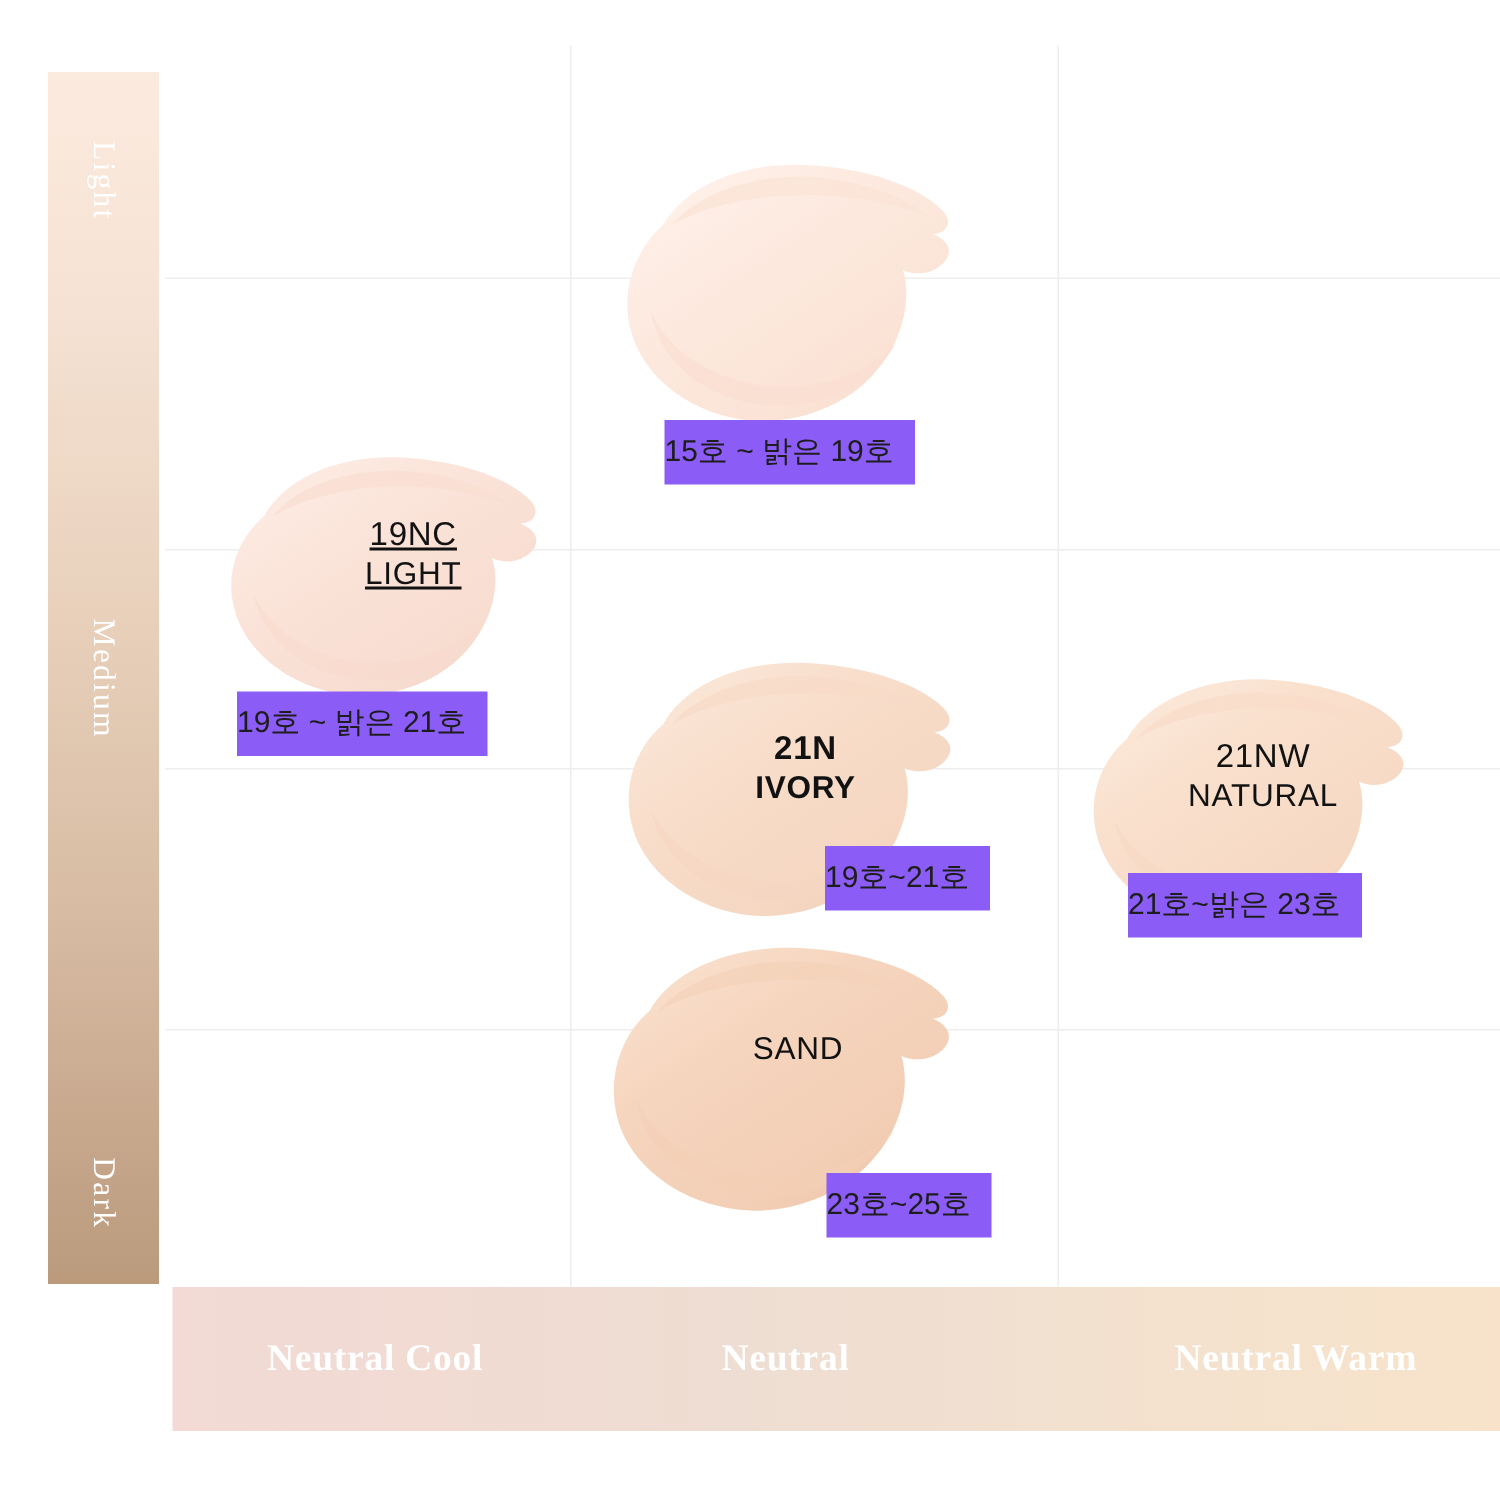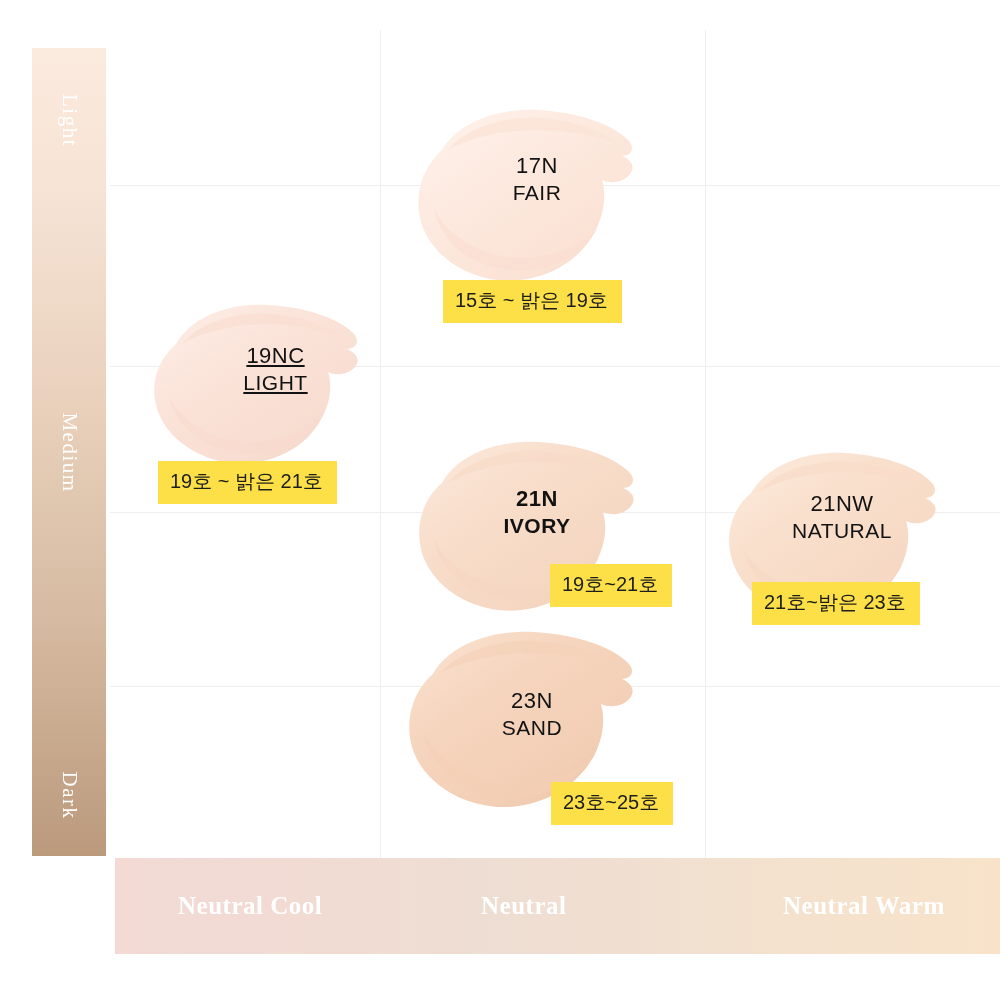--- a/index.html
+++ b/index.html
@@ -110,24 +110,24 @@
     pointer-events: none;
     white-space: nowrap;
     font-family: "Liberation Sans", sans-serif;
   }
   .swatch-code { font-size: 22px; letter-spacing: 0.5px; display: block; }
   .swatch-name { font-size: 21px; letter-spacing: 0.5px; display: block; }
 
   
   .range-chip {
     position: absolute;
-    background: #fde047;
+    background: #8b5cf6;
     color: #1d1d1d;
     font-size: 20px;
-    padding: 7px 14px 9px 12px;
+    padding: 7px 14px 9px 0;
     white-space: nowrap;
     font-family: "Liberation Sans", sans-serif;
   }
 </style>
 </head>
 <body>
 
 <div id="chart-root">
 
   <div class="grid-layer">
@@ -163,24 +163,20 @@
       </defs>
       <path d="M30,46 C46,18 86,4 126,6 C166,8 200,20 216,36 C224,44 219,52 210,52
                C219,56 224,62 218,70 C211,79 198,80 190,76
                C196,96 190,124 170,146 C146,172 106,182 74,174
                C40,166 14,142 8,114 C2,88 12,62 30,46 Z" fill="url(#g0)"></path>
       <path d="M36,46 C54,24 92,12 128,14 C160,16 190,26 206,40
                C186,32 156,26 126,26 C90,26 56,34 36,46 Z" fill="#fbe3d5" opacity="0.75"></path>
       <path d="M22,104 C34,132 70,154 110,154 C142,154 170,142 186,124
                C170,152 134,170 98,166 C58,162 28,138 22,104 Z" fill="#faded0" opacity="0.6"></path>
     </svg>
-    <div class="swatch-text" style="left:0; top:48px; width:250px;">
-      <span class="swatch-code">17N</span>
-      <span class="swatch-name">FAIR</span>
-    </div>
   </div>
   <div class="range-chip" style="left:443px; top:280px;">15호 ~ 밝은 19호</div>
 
   <div class="swatch" style="left:148px; top:300px; width:235px; height:165px;">
     <svg width="235" height="165" viewBox="0 0 235 165">
       <defs>
         <linearGradient id="g1" x1="0" y1="0" x2="0.85" y2="1">
           <stop offset="0%" stop-color="#fdefe8"></stop>
           <stop offset="38%" stop-color="#fbe4da"></stop>
           <stop offset="78%" stop-color="#f8ddd1"></stop>
@@ -268,19 +264,18 @@
       <path d="M31,47 C47,18 89,3 131,5 C173,7 209,19 226,36 C234,44 229,52 220,52
                C229,56 234,63 228,71 C221,80 207,81 199,77
                C205,98 199,126 178,148 C153,175 111,186 77,177
                C42,169 15,144 9,116 C3,89 13,62 31,47 Z" fill="url(#g4)"></path>
       <path d="M37,47 C56,25 96,12 134,14 C167,16 198,26 215,40
                C194,32 163,26 131,26 C93,26 57,35 37,47 Z" fill="#f5d2ba" opacity="0.78"></path>
       <path d="M22,106 C35,135 73,157 115,157 C148,157 177,145 194,126
                C177,155 140,174 102,170 C60,166 28,141 22,106 Z" fill="#f3cfb6" opacity="0.6"></path>
     </svg>
     <div class="swatch-text" style="left:0; top:60px; width:260px;">
-      <span class="swatch-code">23N</span>
       <span class="swatch-name">SAND</span>
     </div>
   </div>
   <div class="range-chip" style="left:551px; top:782px;">23호~25호</div>
 
 </div>
 
 </body></html>

